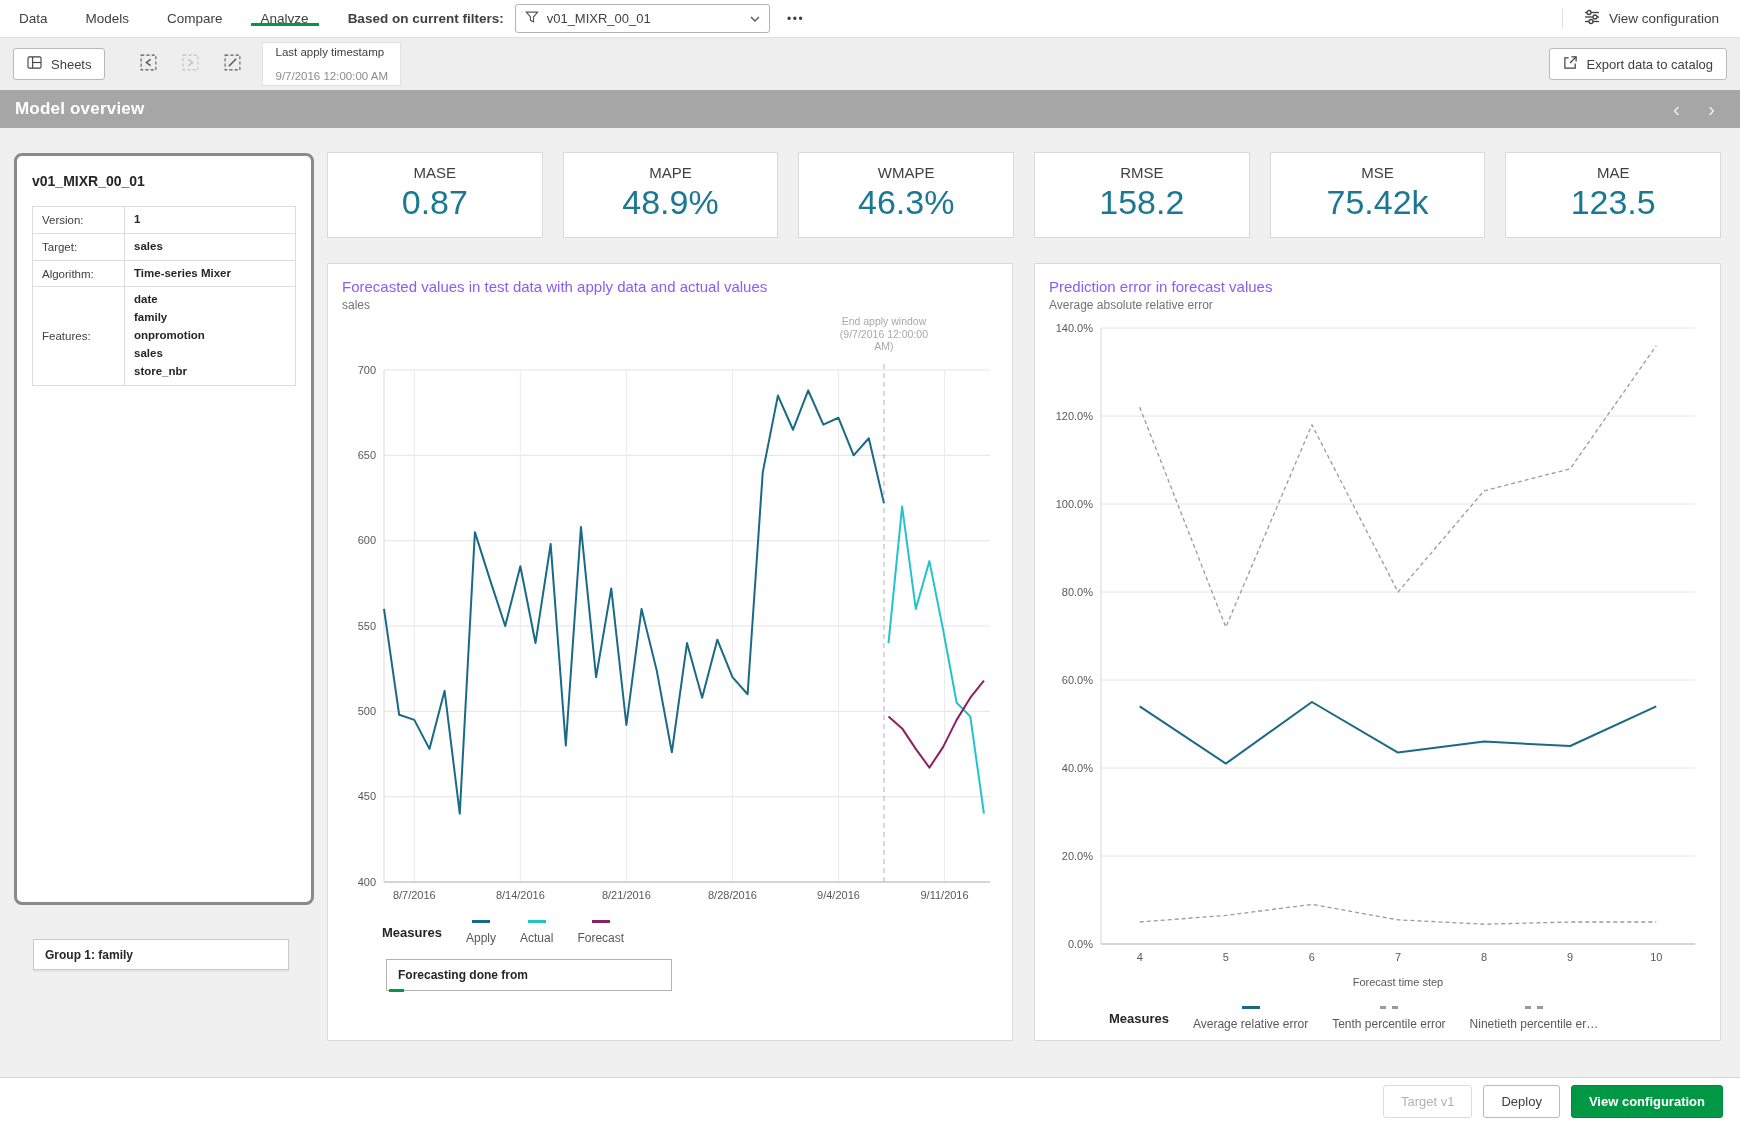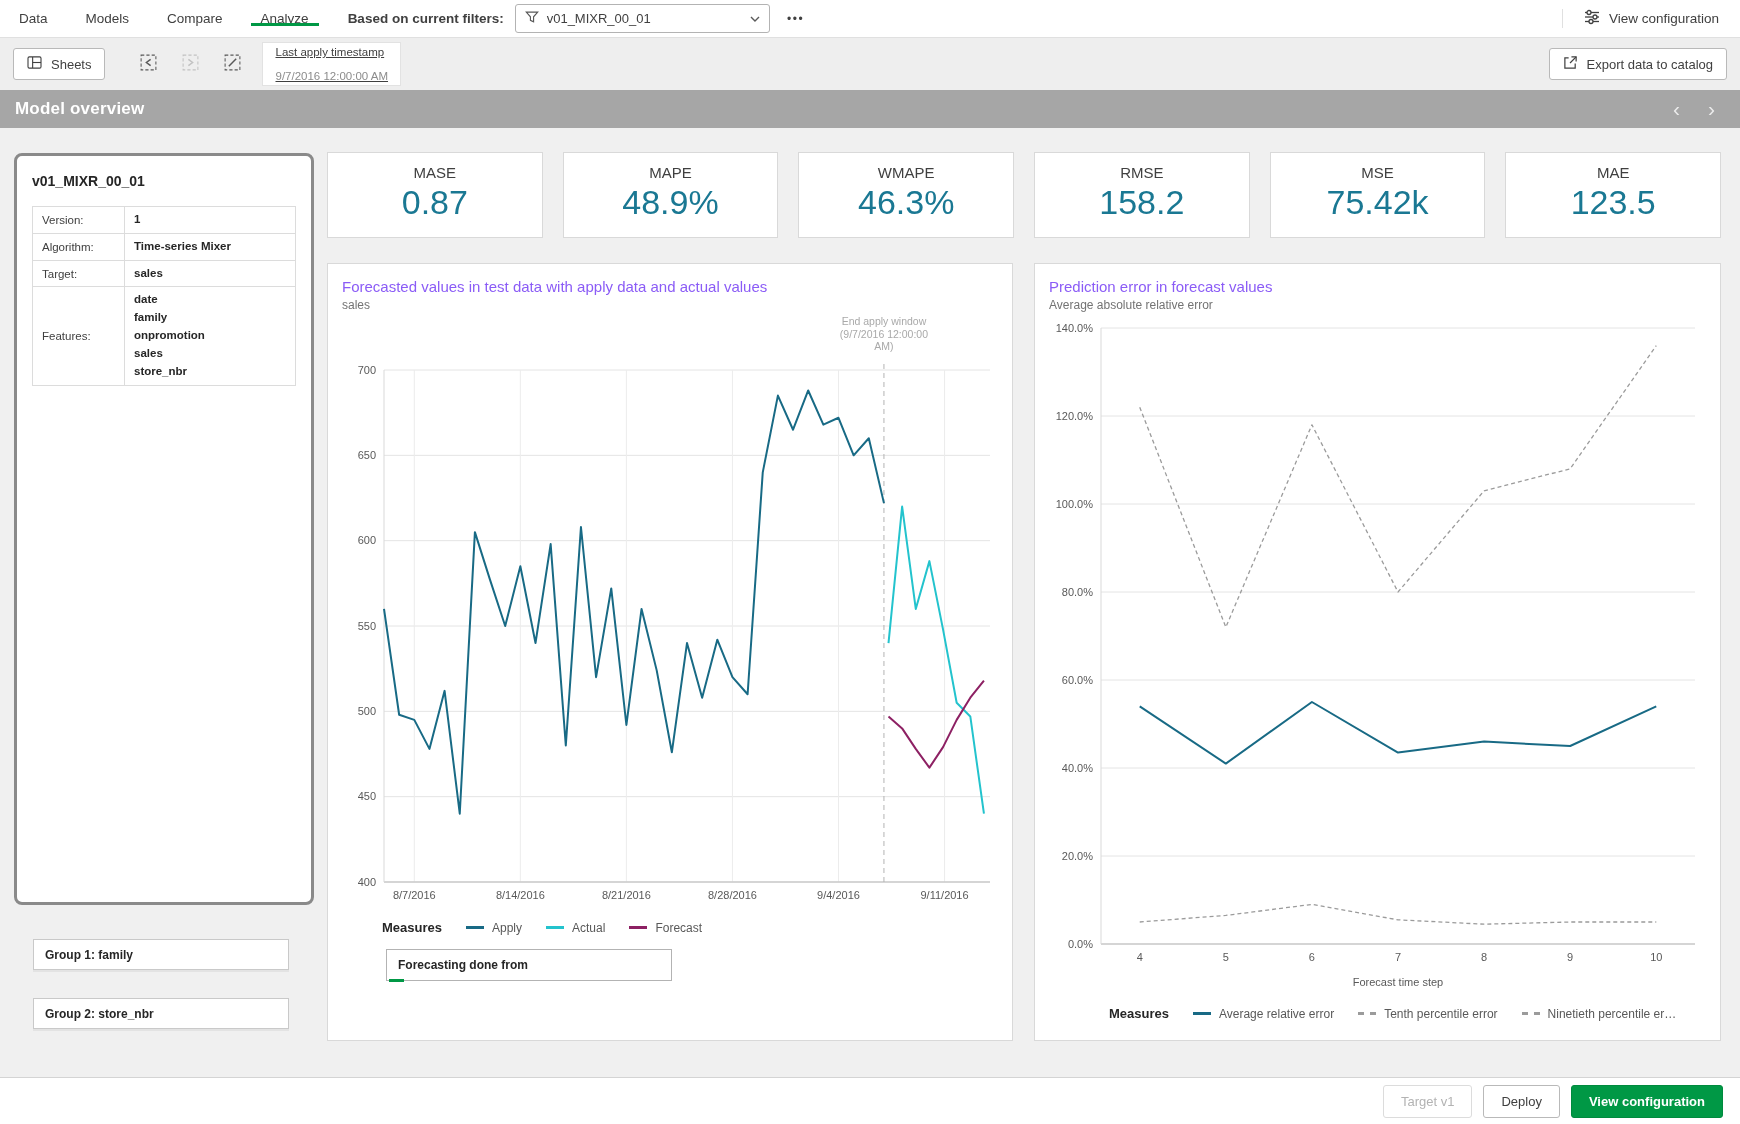--- a/index.html
+++ b/index.html
@@ -16,21 +16,21 @@
   .dropdown .chev{margin-left:auto;display:flex;align-items:center;}
   .more-btn{width:34px;height:29px;align-self:center;margin-left:9px;border:none;background:transparent;font-size:12px;color:#404040;letter-spacing:1.5px;cursor:pointer;}
   .nav-spacer{flex:1;}
   .viewcfg{display:flex;align-items:center;gap:9px;padding:0 21px;border-left:1px solid #e0e0e0;font-size:13.5px;cursor:pointer;}
 
   
   .toolbar{position:absolute;top:38px;left:0;right:0;height:52px;background:#eeeeee;display:flex;align-items:center;padding:0 13px;}
   .btn{background:#fff;border:1px solid #b9b9b9;border-radius:3px;height:32px;display:inline-flex;align-items:center;gap:9px;padding:0 13px;font-size:13px;color:#404040;cursor:pointer;}
   .icon-group{display:flex;align-items:center;gap:11px;margin-left:28px;}
   .iconbtn{width:31px;height:31px;border:none;background:transparent;display:inline-flex;align-items:center;justify-content:center;border-radius:3px;cursor:pointer;}
-  .ts-box{background:#fff;height:44px;border:1px solid #e2e2e2;padding:4px 12px;margin-left:14px;display:flex;flex-direction:column;justify-content:center;min-width:128px;text-decoration:underline;}
+  .ts-box{background:#fff;height:44px;border:1px solid #e2e2e2;padding:4px 12px;margin-left:14px;display:flex;flex-direction:column;justify-content:center;min-width:128px;}
   .ts-label{font-size:11.5px;color:#404040;}
   .ts-value{font-size:11.5px;color:#8c8c8c;margin-top:12px;}
   .tb-spacer{flex:1;}
 
   
   .band{position:absolute;top:90px;left:0;right:0;height:38px;background:#a6a6a6;color:#fff;display:flex;align-items:center;padding:0 15px;}
   .band-title{font-size:17px;font-weight:bold;letter-spacing:.2px;}
   .band-nav{margin-left:auto;display:flex;gap:28px;font-size:21px;color:#ececec;padding-right:10px;}
   .band-nav span{cursor:pointer;line-height:34px;}
 
@@ -58,21 +58,21 @@
   .chart2{left:1034px;width:687px;}
   .chart-title{font-size:15px;font-weight:normal;color:#8b5cf6;}
   .chart-sub{font-size:12px;color:#737373;margin-top:3px;}
   svg text{font-family:"Liberation Sans","DejaVu Sans",sans-serif;}
   .tick{font-size:11px;fill:#595959;}
   .ann{font-size:10.5px;fill:#a9a9a9;}
   .legend{display:flex;align-items:center;gap:24px;margin-top:4px;}
   .legend.lg1{margin-left:40px;}
   .legend.lg2{margin-left:60px;margin-top:10px;}
   .legend-title{font-size:13px;font-weight:bold;color:#262626;}
-  .legend-item{display:flex;align-items:center;gap:8px;font-size:12px;color:#595959;cursor:pointer;}
+  .legend-item{display:flex;align-items:center;gap:8px;font-size:12px;color:#595959;cursor:pointer;flex-direction:column;}
   .swatch{display:inline-block;width:18px;height:0;}
   .forecast-box{position:relative;margin:14px 0 0 44px;width:286px;height:29px;border:1px solid #b3b3b3;background:#fff;display:flex;align-items:center;padding:15px 11px;font-size:12px;font-weight:bold;color:#262626;cursor:pointer;}
   .forecast-box .progress{position:absolute;left:2px;bottom:-2px;width:15px;height:3px;background:#009845;}
 
   
   .footer{position:absolute;left:0;right:0;bottom:0;height:47px;background:#fff;border-top:1px solid #d4d4d4;display:flex;align-items:center;justify-content:flex-end;gap:11px;padding:0 17px;}
   .fbtn{height:33px;padding:0 17px;border-radius:3px;font-size:13px;border:1px solid #b9b9b9;background:#fff;color:#404040;cursor:pointer;}
   .fbtn.disabled{color:#b3b3b3;border-color:#dcdcdc;cursor:default;}
   .fbtn.primary{background:#009845;border-color:#008a3e;color:#fff;font-weight:bold;}
 </style>
@@ -191,44 +191,41 @@
 
     <div class="model-card">
       <h3>v01_MIXR_00_01</h3>
       <table class="spec-table">
         <tbody>
             <tr>
           <td class="lbl">Version:</td>
           <td class="val">1</td>
         </tr>
         <tr>
+          <td class="lbl">Target:</td>
+          <td class="val">sales</td>
+        </tr>
+        <tr>
           <td class="lbl">Algorithm:</td>
           <td class="val">Time-series Mixer</td>
-        </tr>
-        <tr>
-          <td class="lbl">Target:</td>
-          <td class="val">sales</td>
         </tr>
         <tr>
           <td class="lbl">Features:</td>
           <td class="val">date
 family
 onpromotion
 sales
 store_nbr</td>
         </tr>
       </tbody>
         </table>
     </div>
 
     <div class="group-box group1">
       <span>Group 1: family</span>
-    </div>
-    <div class="group-box group2">
-      <span>Group 2: store_nbr</span>
     </div>
 
     <div class="kpi-row">
       <div class="kpi-card">
         <div class="kpi-label">MASE</div>
         <div class="kpi-value">0.87</div>
       </div>
       <div class="kpi-card">
         <div class="kpi-label">MAPE</div>
         <div class="kpi-value">48.9%</div>

